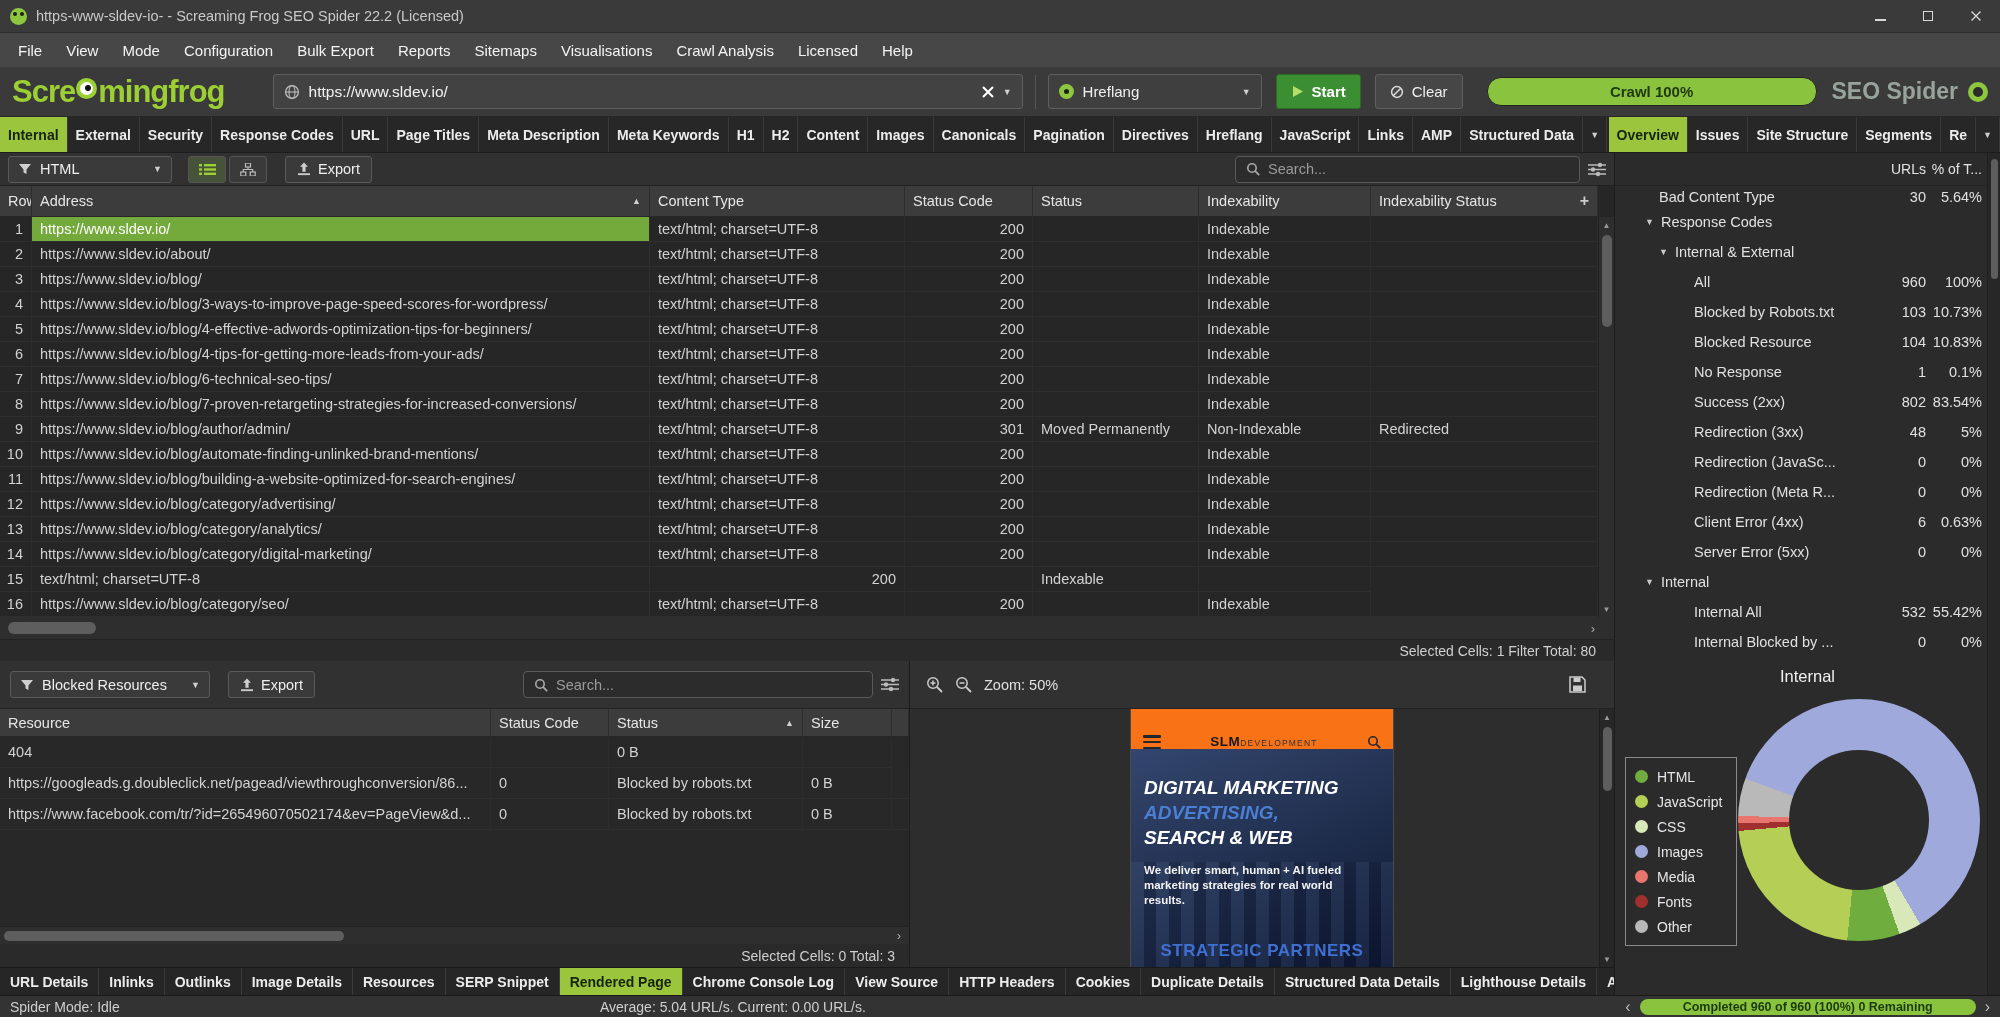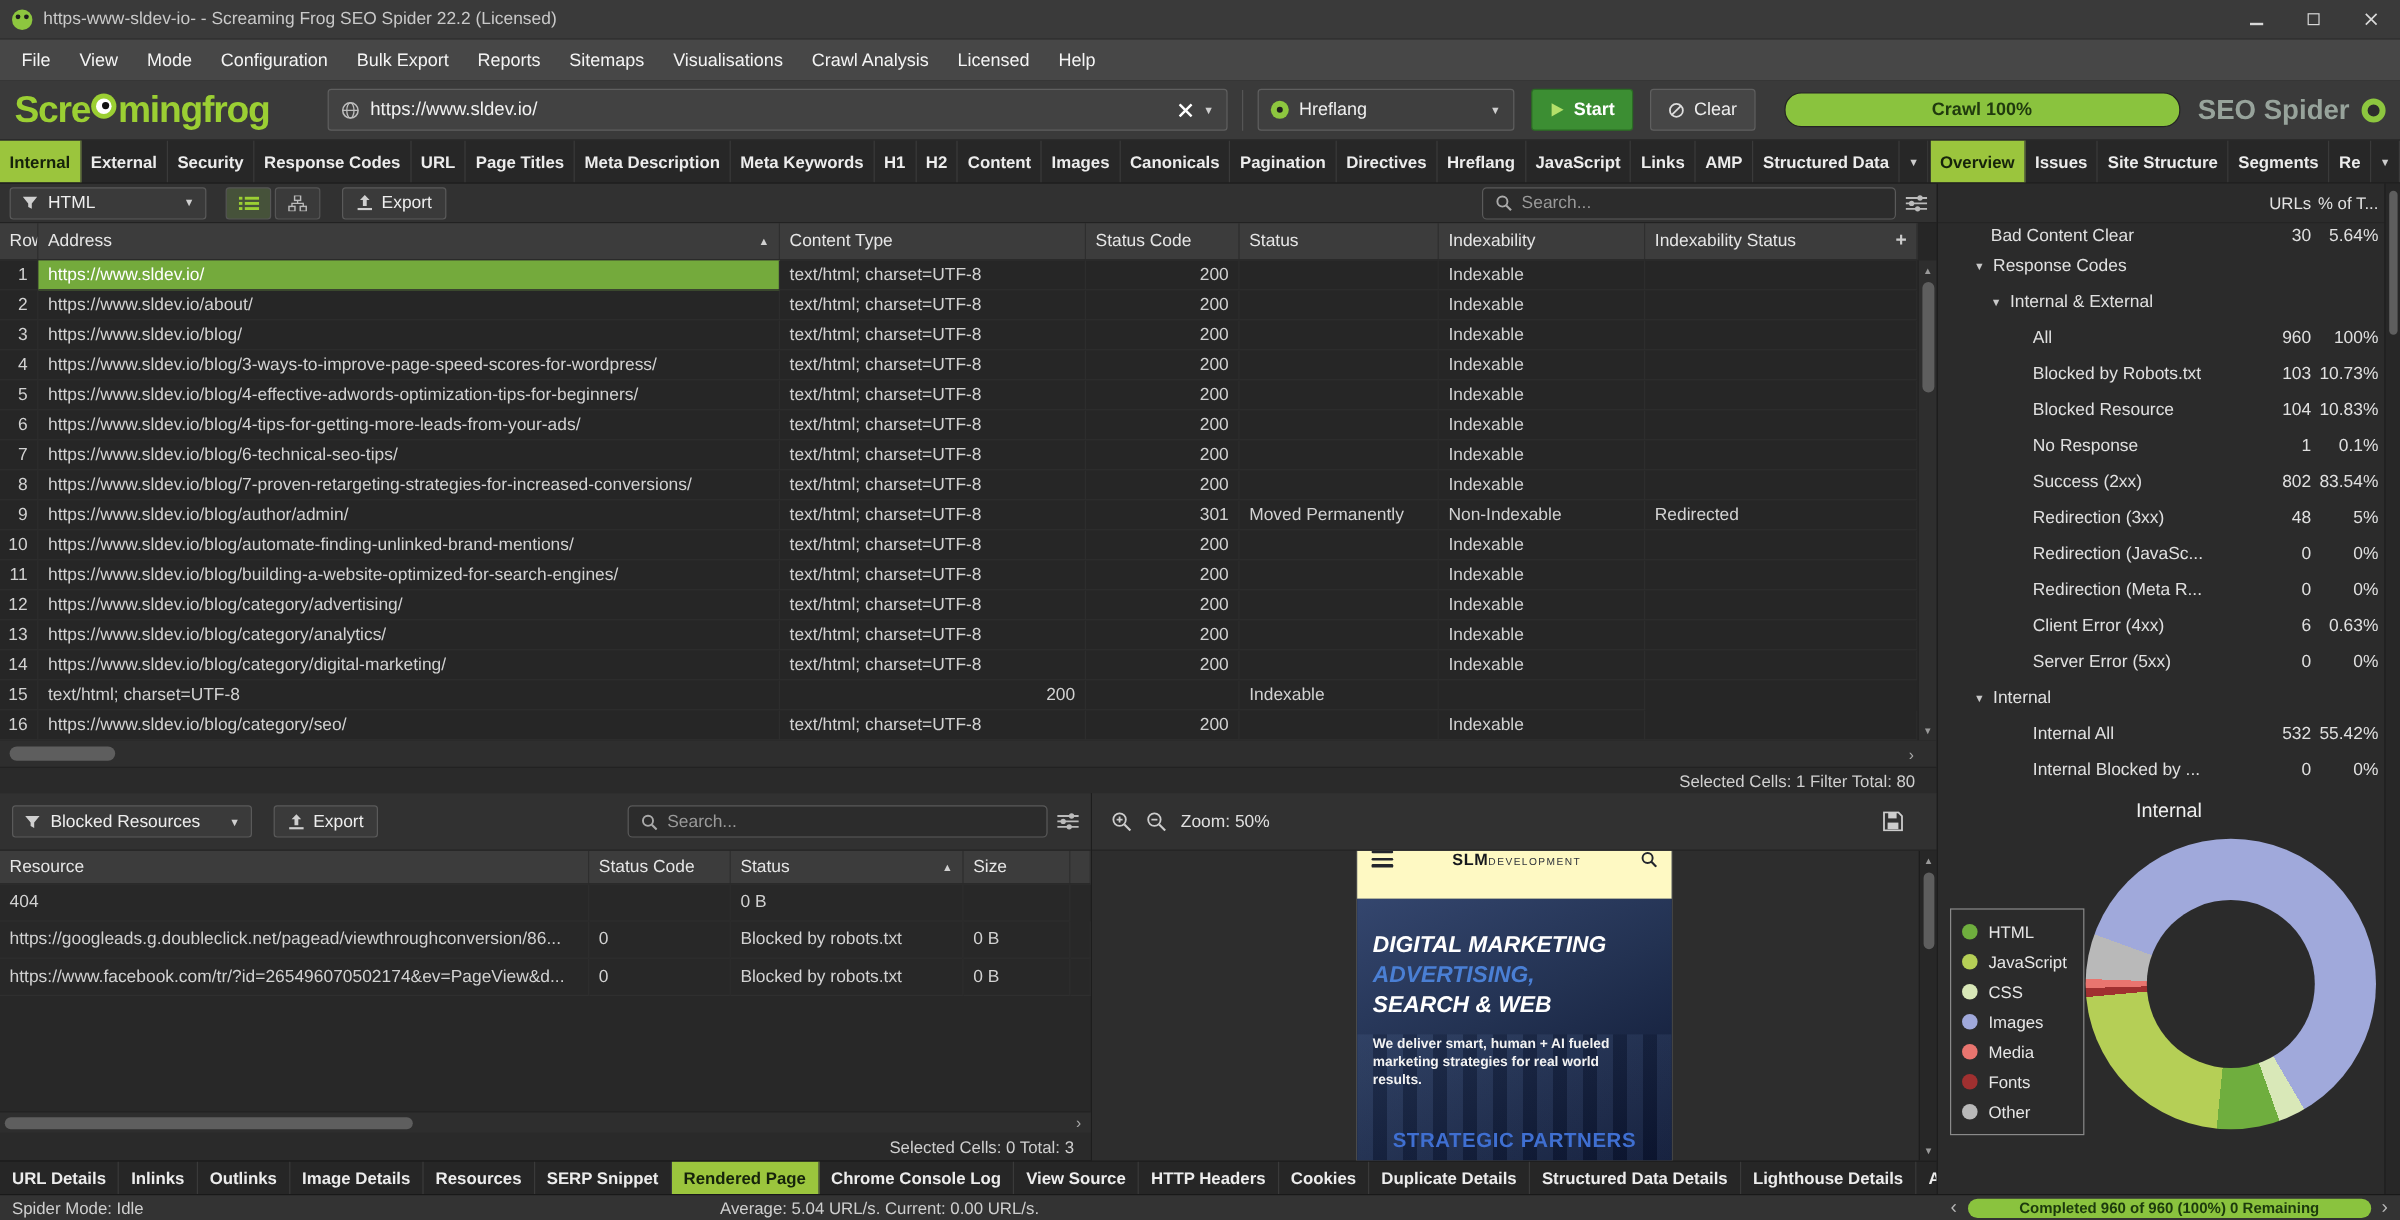--- a/index.html
+++ b/index.html
@@ -101,21 +101,21 @@
 .bl-status{flex:0 0 23px;display:flex;align-items:center;justify-content:flex-end;padding-right:14px;font-size:14px;color:#cfcfcf;background:#2a2a2a}
 .br-panel{flex:1;display:flex;flex-direction:column;background:#2d2d2d;min-width:0}
 .br-toolbar{flex:0 0 48px;display:flex;align-items:center;gap:12px;padding:0 16px;background:#313131;border-bottom:1px solid #222}
 .zoom-label{font-size:14.5px;color:#e0e0e0}
 .preview{flex:1;position:relative;background:#2d2d2d;overflow:hidden}
 .pv-scroll{position:absolute;right:0;top:0;bottom:0;width:15px;background:#272727;border-left:1px solid #1d1d1d;display:flex;flex-direction:column;align-items:center}
 .pv-thumb{width:9px;height:64px;background:#5e5e5e;border-radius:5px;margin-top:2px}
 
 
 .phone{position:absolute;left:50%;transform:translateX(-50%);top:0;width:262px;height:100%;background:#13203c;box-shadow:0 0 0 1px #4a4a4a}
-.ph-header{height:40px;background:#fef9c3;display:flex;align-items:flex-start;padding:0 12px}
+.ph-header{height:40px;background:#f97316;display:flex;align-items:flex-end;padding:0 12px}
 .ph-burger{width:18px;display:flex;flex-direction:column;gap:3.5px}
 .ph-burger span{height:2.2px;background:#23262d;border-radius:1px}
 .ph-logo{flex:1;text-align:center;color:#16181d;font-weight:bold;font-size:13.5px;letter-spacing:.5px;white-space:nowrap}
 .ph-logo .rest{font-weight:normal;font-size:8.5px;letter-spacing:1.2px;color:#30343c}
 .ph-hero{height:calc(100% - 40px);background:linear-gradient(155deg,#34466e 0%,#233252 45%,#0c1530 100%);padding:26px 13px 6px;display:flex;flex-direction:column;color:#fff;overflow:hidden;position:relative}
 .ph-hero::before{content:"";position:absolute;left:0;right:0;top:52%;bottom:0;background:repeating-linear-gradient(90deg,rgba(130,160,210,.14) 0 13px,rgba(8,16,36,.30) 13px 25px);opacity:.7}
 .ph-h{font-style:italic;font-weight:bold;font-size:19px;line-height:25px;color:#fff;position:relative;white-space:nowrap}
 .ph-h.blue{color:#4a7fd4}
 .ph-body{margin-top:13px;font-size:11.5px;line-height:15px;font-weight:bold;color:#f2f2f2;max-width:215px;position:relative}
 .ph-partners{margin-top:auto;text-align:center;color:#3f6fd1;font-weight:bold;font-size:17px;letter-spacing:.5px;position:relative}
@@ -656,21 +656,21 @@
     </div>
 
     <div class="sidebar">
       <div class="sb-header">
         <span class="tlabel"></span>
         <span class="turls">URLs</span>
         <span class="tpct">% of T...</span>
       </div>
       <div class="tree">
           <div class="tree-row clip" style="padding-left: 44px;">
-            <span class="tlabel">Bad Content Clear</span>
+            <span class="tlabel">Bad Content Type</span>
             <span class="turls">30</span>
             <span class="tpct">5.64%</span>
           </div>
           <div class="tree-row" style="padding-left: 30px;">
             <span class="tri">▼</span>
             <span class="tlabel">Response Codes</span>
             <span class="turls"></span>
             <span class="tpct"></span>
           </div>
           <div class="tree-row" style="padding-left: 44px;">

